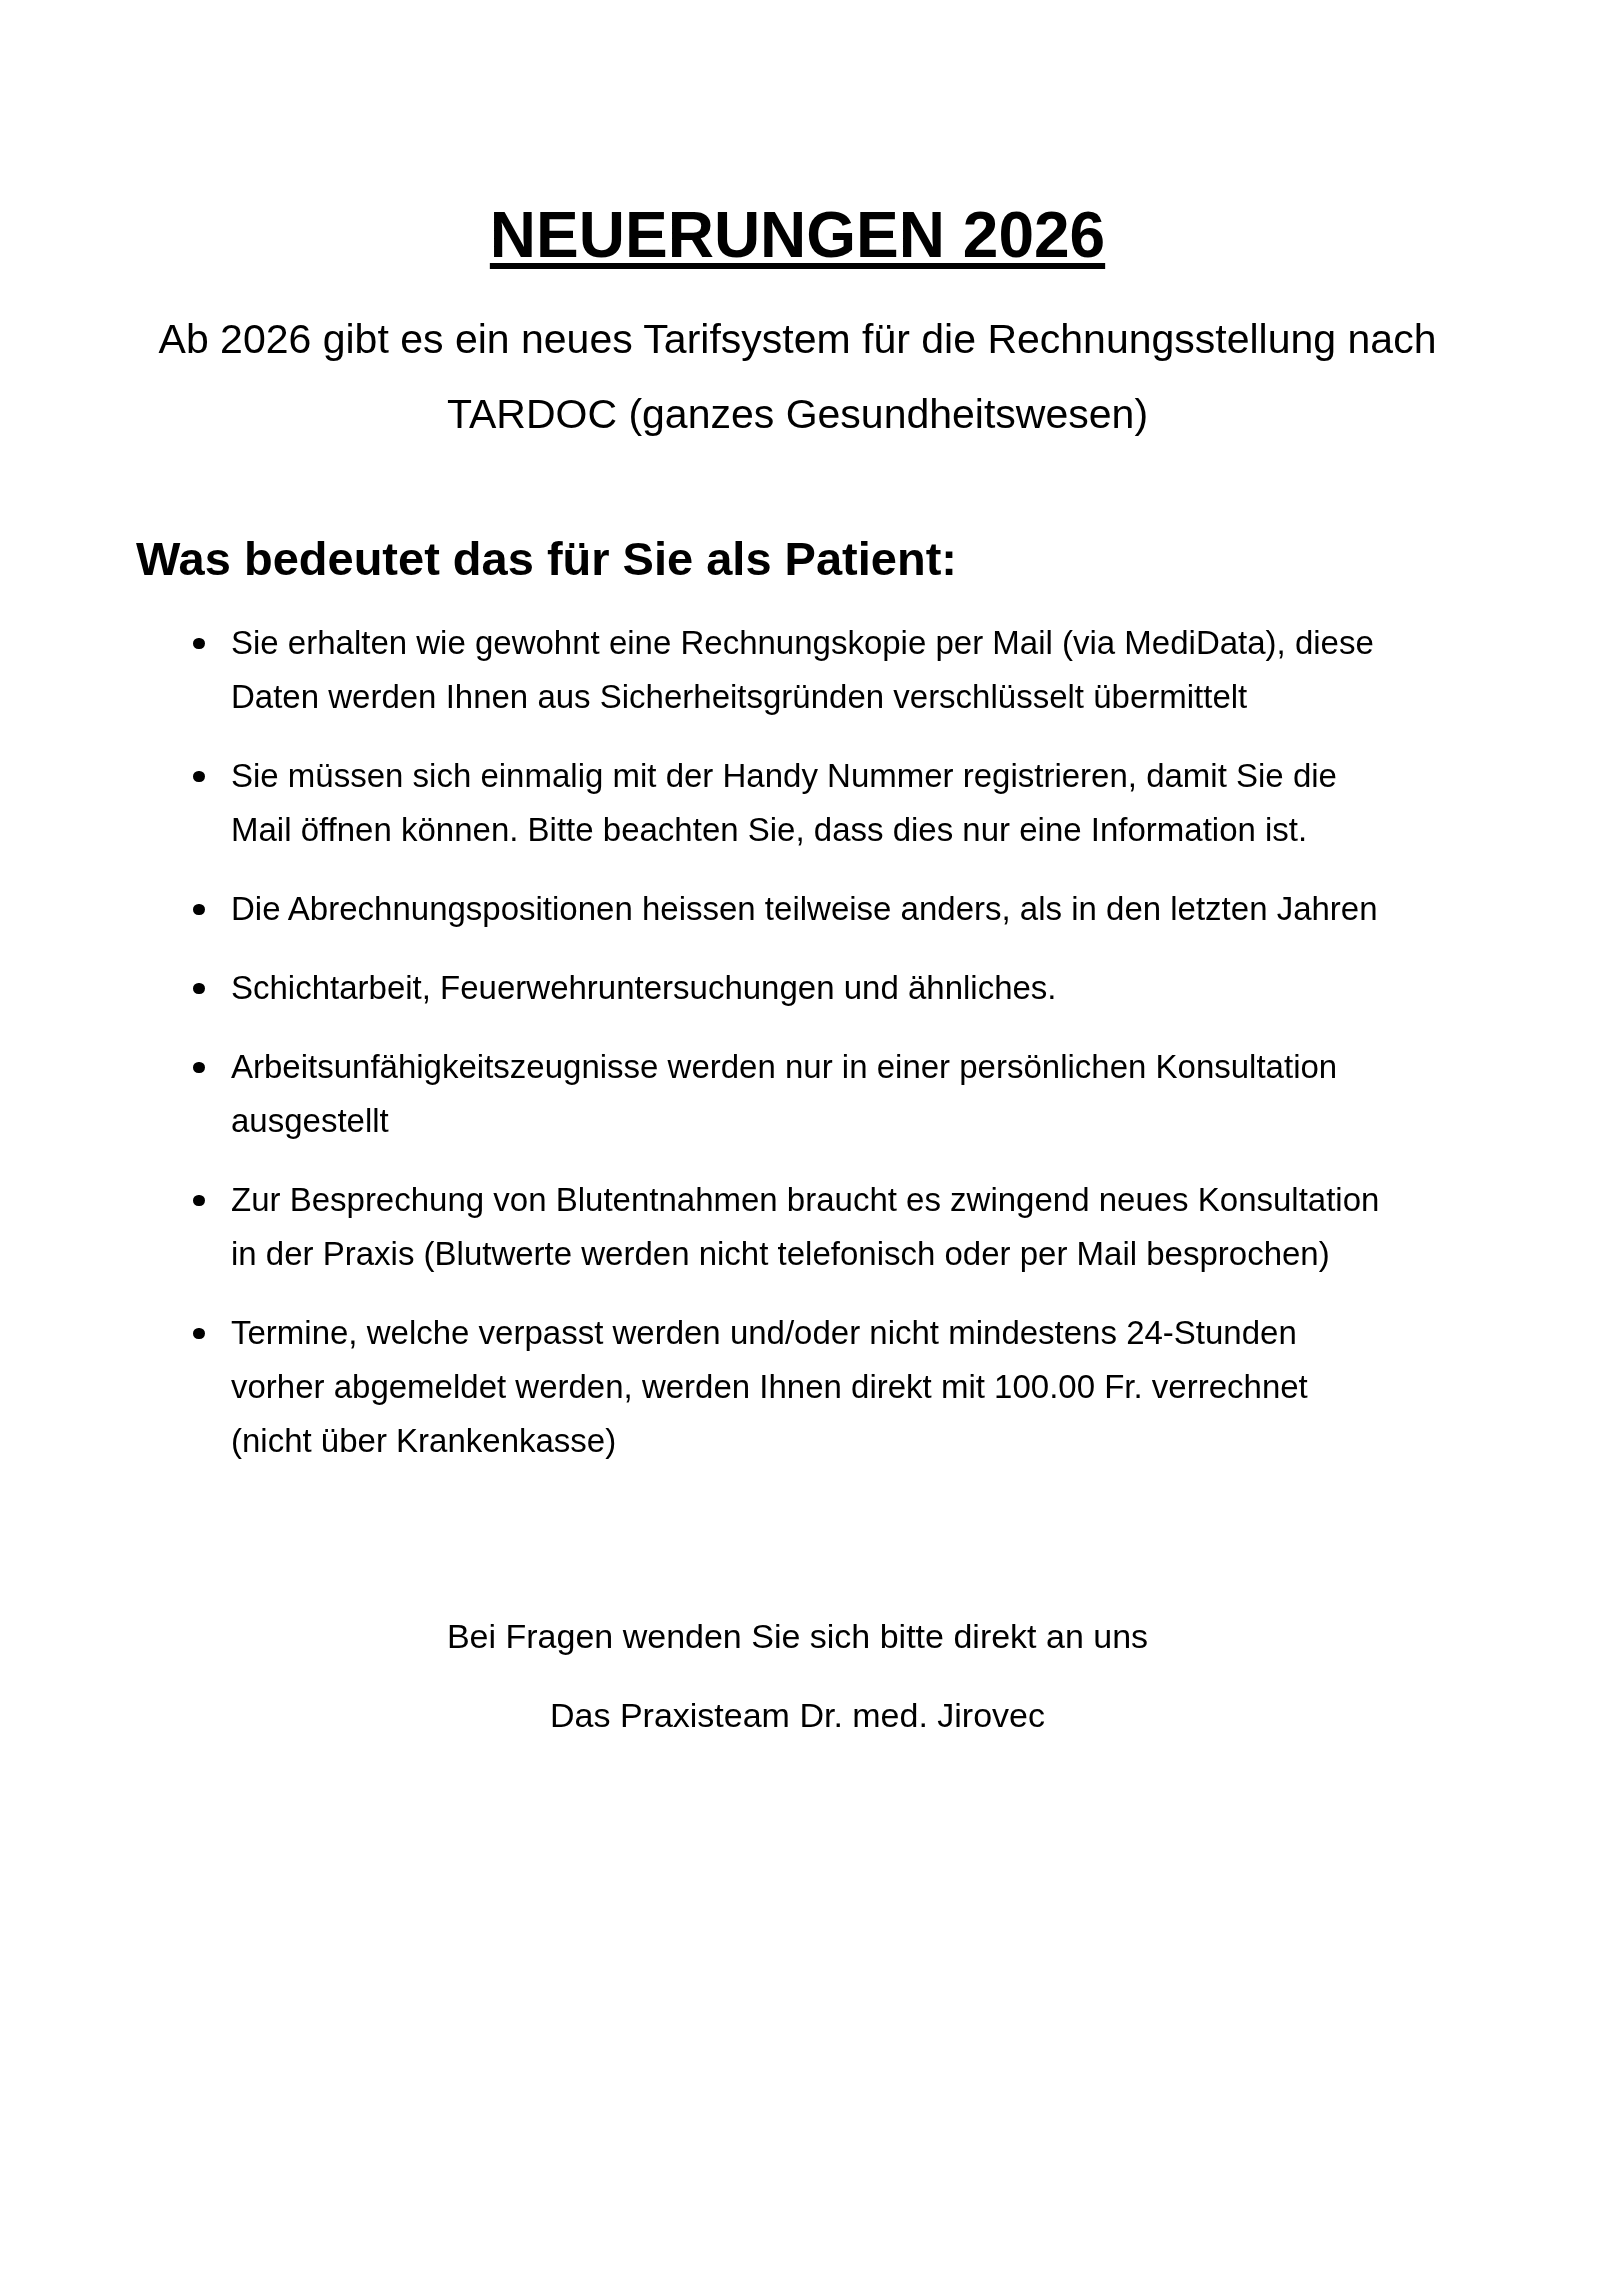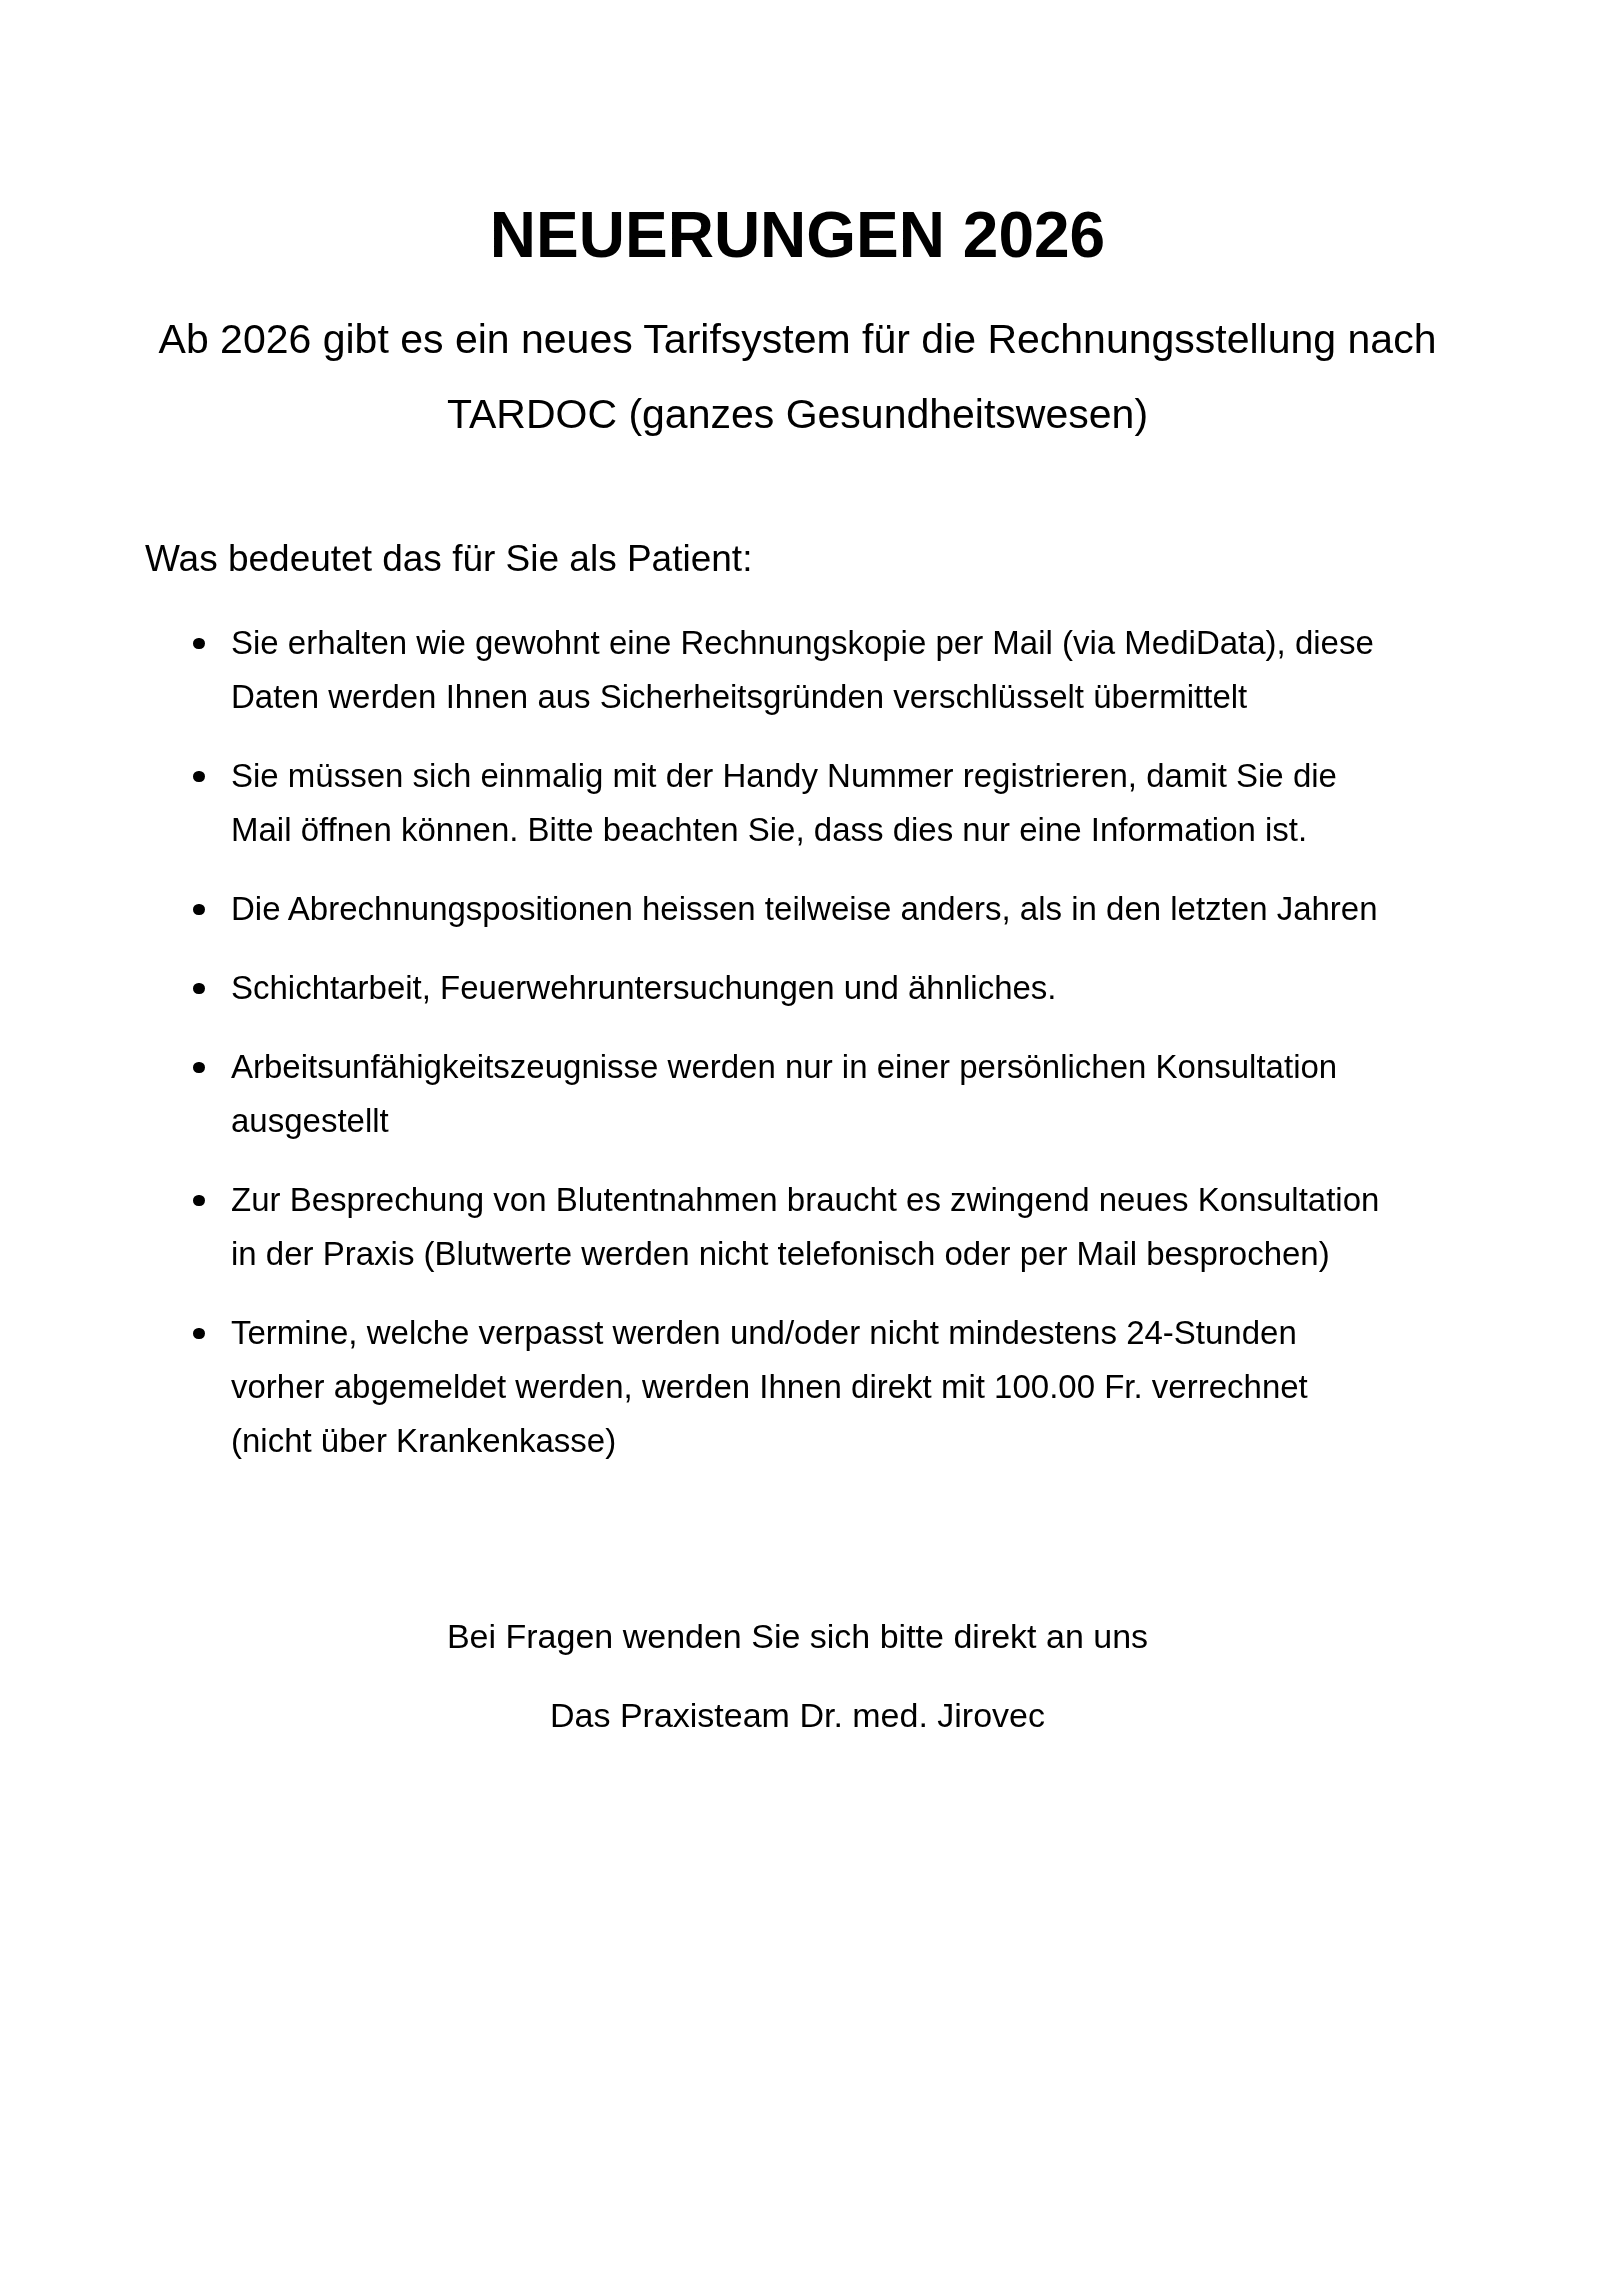--- a/index.html
+++ b/index.html
@@ -20,37 +20,38 @@
   }
   h1.doc-title {
     margin: 0;
     text-align: center;
     font-size: 64px;
     line-height: 74px;
     font-weight: bold;
     letter-spacing: 0px;
   }
   h1.doc-title .underlined {
+    text-decoration: underline;
     text-decoration-thickness: 5.9px;
     text-underline-offset: 5.9px;
   }
   .subtitle {
     margin: 29.5px 0 0 0;
     text-align: center;
     font-size: 41px;
     line-height: 75px;
     font-weight: normal;
   }
   .subtitle .line { display: block; white-space: nowrap; }
 
   .section-heading {
-    margin: 79px 0 0 9px;
-    font-size: 37px;
+    margin: 79px 0 0 0;
+    font-size: 47px;
     line-height: 56px;
-    font-weight: normal;
+    font-weight: bold;
   }
 
   ul.bullet-list {
     margin: 29.5px 0 0 0;
     padding: 0;
     list-style: none;
   }
   ul.bullet-list li {
     position: relative;
     padding-left: 95px;

